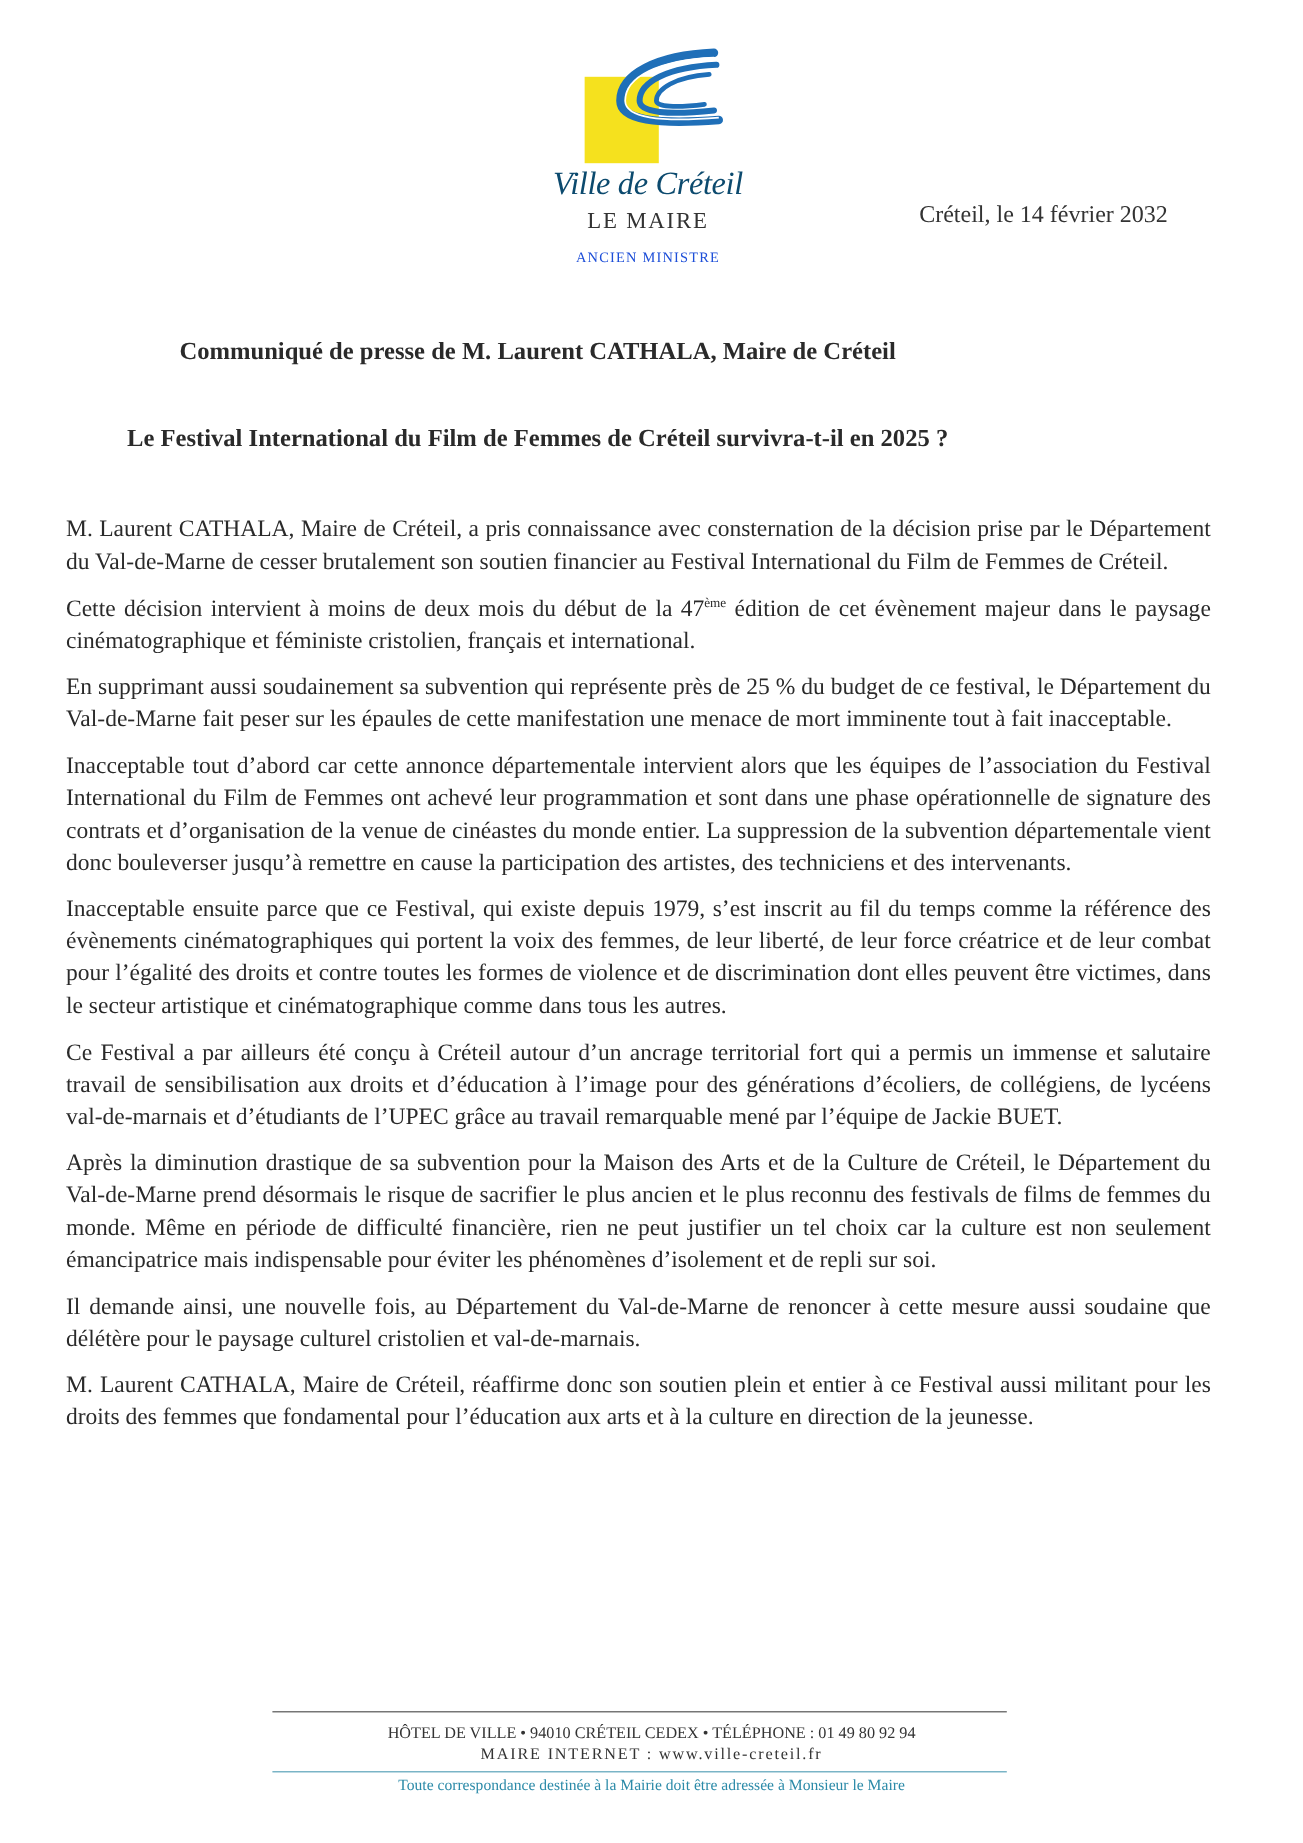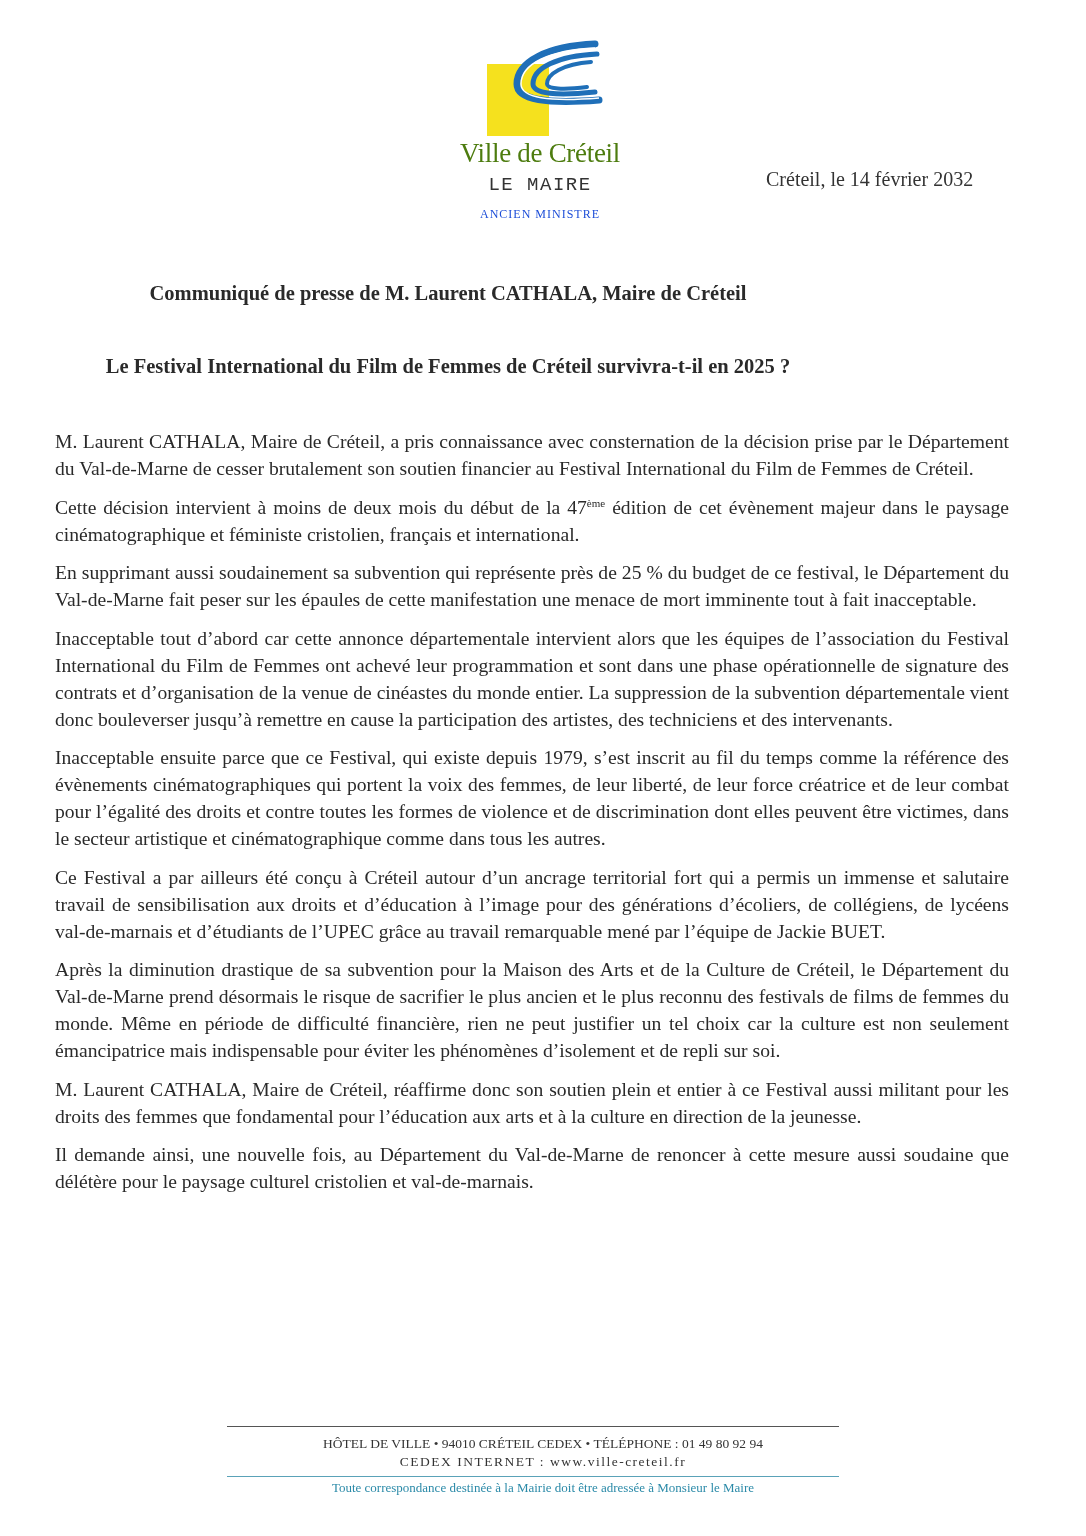--- a/index.html
+++ b/index.html
@@ -1,20 +1,20 @@
 <!DOCTYPE html>
 <html><head>
 <meta charset="utf-8">
 <style>
   html, body { margin: 0; padding: 0; background: #ffffff; }
   body { width: 1086px; height: 1536px; position: relative; overflow: hidden; color: #2a2a2a; font-family: "Liberation Serif", "DejaVu Serif", serif; }
   .logo { position: absolute; left: 440px; top: 20px; width: 200px; height: 210px; }
   .logo-mark { position: absolute; left: 47px; top: 12px; width: 120px; height: 110px; }
-  .logo-title { position: absolute; left: 0; top: 118px; width: 200px; text-align: center; color: #4d7c0f; font-size: 27px; letter-spacing: -0.3px; }
-  .logo-maire { position: absolute; left: 0; top: 154px; width: 200px; text-align: center; font-size: 19px; letter-spacing: 1.5px; color: #333; font-family: Liberation Mono, monospace; }
+  .logo-title { position: absolute; left: 0; top: 118px; width: 200px; text-align: center; font-style: italic; color: #0c4a6e; font-size: 27px; letter-spacing: -0.3px; }
+  .logo-maire { position: absolute; left: 0; top: 154px; width: 200px; text-align: center; font-size: 19px; letter-spacing: 1.5px; color: #333; }
   .logo-ancien { position: absolute; left: 0; top: 187px; width: 200px; text-align: center; font-size: 12px; letter-spacing: 1px; color: #1d4ed8; }
   .date { position: absolute; left: 766px; top: 168px; font-size: 20px; color: #333; }
   .heading { position: absolute; left: 0; width: 896px; text-align: center; font-weight: bold; font-size: 20.5px; color: #2a2a2a; }
   .h1 { top: 282px; }
   .h2 { top: 355px; }
   .body { position: absolute; left: 55px; top: 428px; width: 954px; font-size: 19.6px; line-height: 27px; }
   .body p { margin: 0 0 11.5px 0; text-align: justify; }
   .body sup { font-size: 11px; vertical-align: 7px; line-height: 0; }
   .footer-rule { position: absolute; left: 227px; width: 612px; height: 1px; }
   .rule1 { top: 1426px; background: #555; }
@@ -50,21 +50,21 @@
 <div class="heading h2">Le Festival International du Film de Femmes de Créteil survivra-t-il en 2025 ?</div>
 
 <div class="body">
   <p>M. Laurent CATHALA, Maire de Créteil, a pris connaissance avec consternation de la décision prise par le Département du Val-de-Marne de cesser brutalement son soutien financier au Festival International du Film de Femmes de Créteil.</p>
   <p><span>Cette décision intervient à moins de deux mois du début de la 47</span><sup>ème</sup><span> édition de cet évènement majeur dans le paysage cinématographique et féministe cristolien, français et international.</span></p>
   <p>En supprimant aussi soudainement sa subvention qui représente près de 25 % du budget de ce festival, le Département du Val-de-Marne fait peser sur les épaules de cette manifestation une menace de mort imminente tout à fait inacceptable.</p>
   <p>Inacceptable tout d’abord car cette annonce départementale intervient alors que les équipes de l’association du Festival International du Film de Femmes ont achevé leur programmation et sont dans une phase opérationnelle de signature des contrats et d’organisation de la venue de cinéastes du monde entier. La suppression de la subvention départementale vient donc bouleverser jusqu’à remettre en cause la participation des artistes, des techniciens et des intervenants.</p>
   <p>Inacceptable ensuite parce que ce Festival, qui existe depuis 1979, s’est inscrit au fil du temps comme la référence des évènements cinématographiques qui portent la voix des femmes, de leur liberté, de leur force créatrice et de leur combat pour l’égalité des droits et contre toutes les formes de violence et de discrimination dont elles peuvent être victimes, dans le secteur artistique et cinématographique comme dans tous les autres.</p>
   <p>Ce Festival a par ailleurs été conçu à Créteil autour d’un ancrage territorial fort qui a permis un immense et salutaire travail de sensibilisation aux droits et d’éducation à l’image pour des générations d’écoliers, de collégiens, de lycéens val-de-marnais et d’étudiants de l’UPEC grâce au travail remarquable mené par l’équipe de Jackie BUET.</p>
   <p>Après la diminution drastique de sa subvention pour la Maison des Arts et de la Culture de Créteil, le Département du Val-de-Marne prend désormais le risque de sacrifier le plus ancien et le plus reconnu des festivals de films de femmes du monde. Même en période de difficulté financière, rien ne peut justifier un tel choix car la culture est non seulement émancipatrice mais indispensable pour éviter les phénomènes d’isolement et de repli sur soi.</p>
+  <p>Il demande ainsi, une nouvelle fois, au Département du Val-de-Marne de renoncer à cette mesure aussi soudaine que délétère pour le paysage culturel cristolien et val-de-marnais.</p>
   <p>M. Laurent CATHALA, Maire de Créteil, réaffirme donc son soutien plein et entier à ce Festival aussi militant pour les droits des femmes que fondamental pour l’éducation aux arts et à la culture en direction de la jeunesse.</p>
-  <p>Il demande ainsi, une nouvelle fois, au Département du Val-de-Marne de renoncer à cette mesure aussi soudaine que délétère pour le paysage culturel cristolien et val-de-marnais.</p>
 </div>
 
 <div class="footer-rule rule1"></div>
 <div class="footer-line fl1">HÔTEL DE VILLE • 94010 CRÉTEIL CEDEX • TÉLÉPHONE : 01 49 80 92 94</div>
-<div class="footer-line fl2">CEDEX INTERNET : www.ville-creteil.fr</div>
+<div class="footer-line fl2">MAIRE INTERNET : www.ville-creteil.fr</div>
 <div class="footer-rule rule2"></div>
 <div class="footer-line fl3">Toute correspondance destinée à la Mairie doit être adressée à Monsieur le Maire</div>
 
 </body></html>

